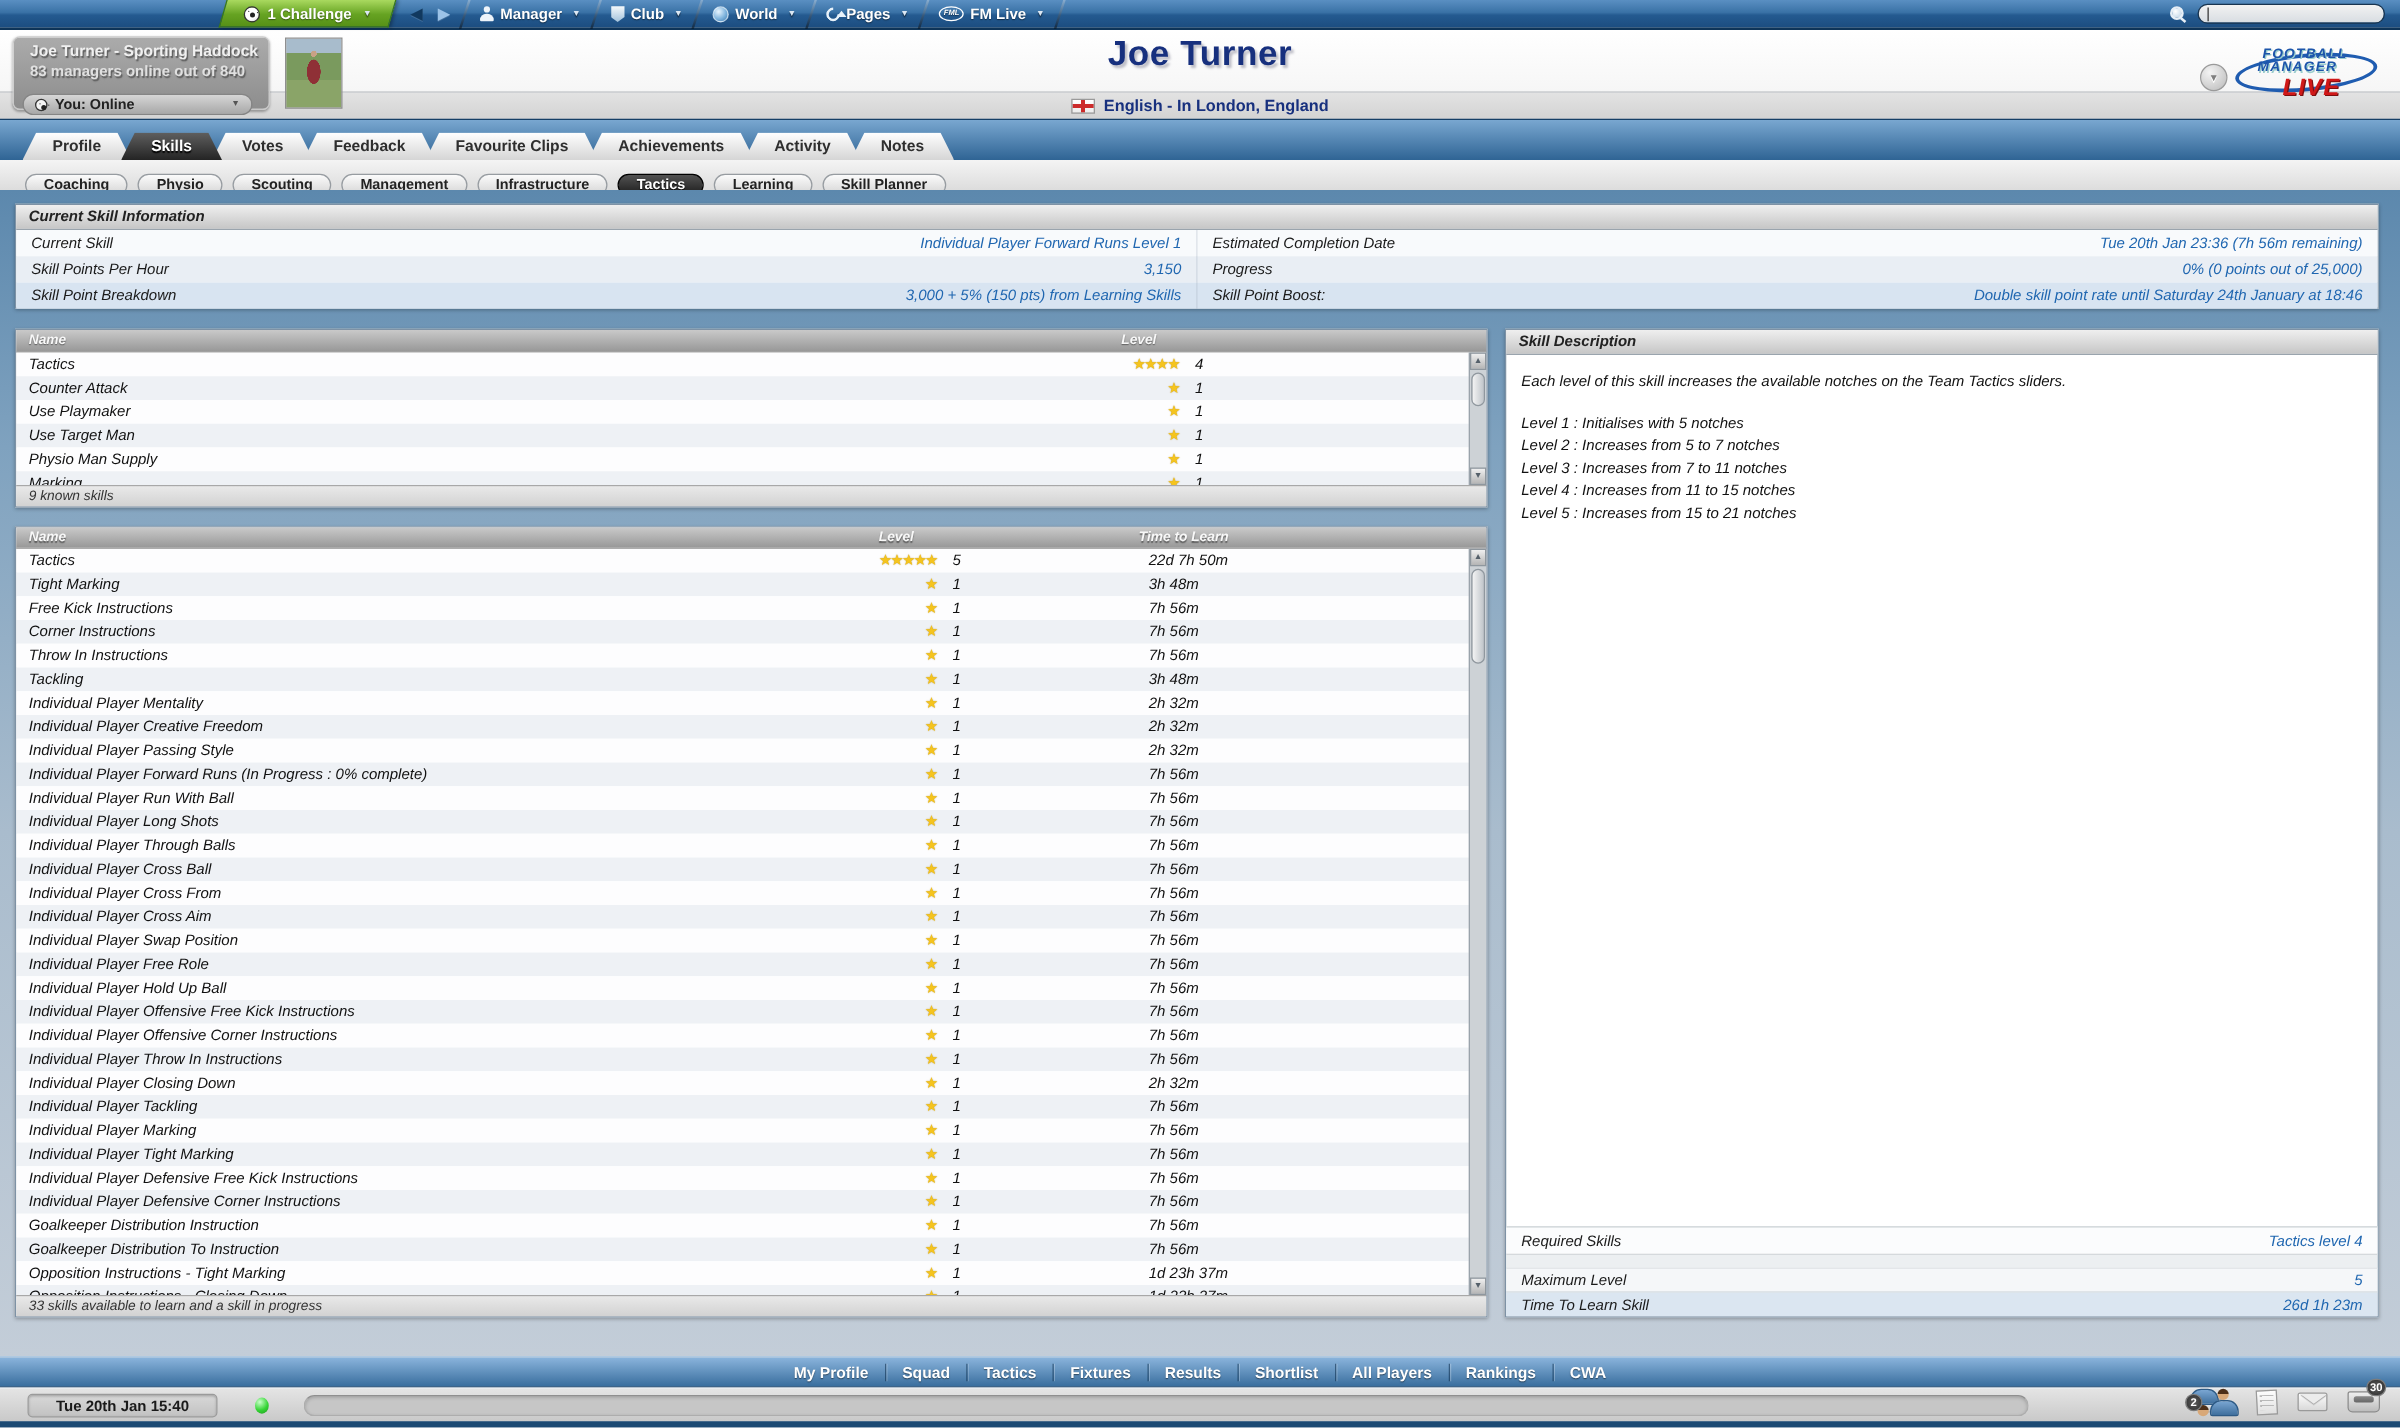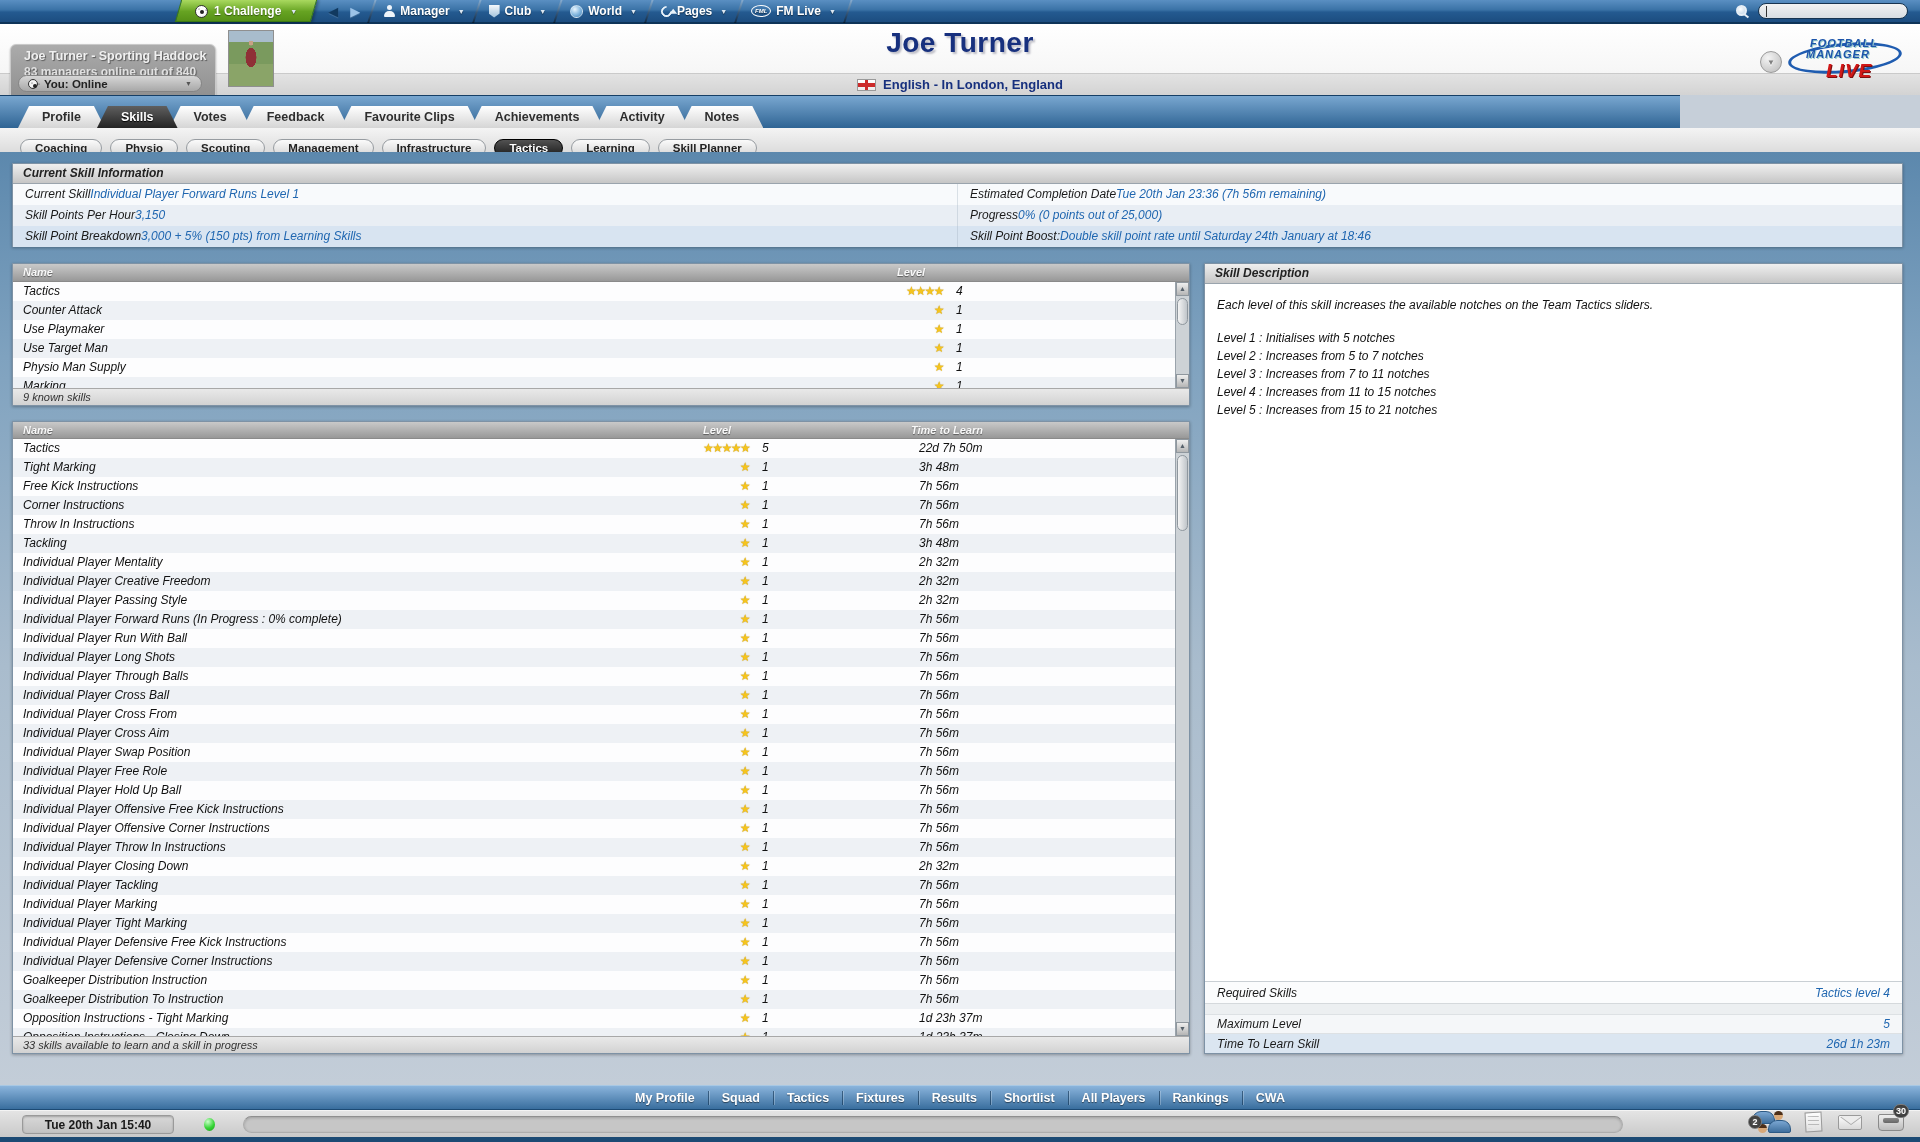--- a/index.html
+++ b/index.html
@@ -45,21 +45,21 @@
   #header { position:absolute; top:24px; left:0; width:1920px; height:71px; }
   .hd-white { height:49px; background:linear-gradient(#ffffff,#f6f6f6); position:relative; }
   .title { position:absolute; top:3px; left:0; width:100%; text-align:center; font-size:28px; font-weight:bold;
     color:#17307e; text-shadow:2px 2px 2px #bdbdc6; letter-spacing:.5px; }
   .hd-strip { height:22px; background:linear-gradient(#e3e3e3,#d3d3d3); border-top:1px solid #cacaca;
     display:flex; justify-content:center; align-items:center; gap:7px; font-weight:bold; font-size:13px; color:#17307e; }
   .flag-eng { width:19px; height:12px; border:1px solid #9a9a9a; flex:none;
     background:linear-gradient(to right, transparent 40%, #cc2b2b 40%, #cc2b2b 60%, transparent 60%),
                linear-gradient(to bottom, transparent 32%, #cc2b2b 32%, #cc2b2b 68%, transparent 68%),
                linear-gradient(#ffffff,#ececec); }
-  .mgr-box { position:absolute; left:10px; top:20px; width:206px; height:59px; border-radius:6px;
+  .mgr-box { position:absolute; left:10px; top:5px; width:206px; height:59px; border-radius:6px;
     background:linear-gradient(#ababab,#8d8d8d); border:1px solid #c9c9c9; box-shadow:0 1px 2px rgba(0,0,0,.3); padding:4px 0 0 13px; }
   .mgr1 { font-size:12.5px; font-weight:bold; color:#f0f0f0; text-shadow:1px 1px 1px #585858; white-space:nowrap; }
   .mgr2 { font-size:12px; font-weight:bold; color:#e0e0e0; text-shadow:1px 1px 1px #585858; margin-top:2px; white-space:nowrap; }
   .online-dd { position:absolute; left:18px; top:51px; width:184px; height:17px; border-radius:9px;
     background:linear-gradient(#d6d6d6,#a8a8a8); border:1px solid #858585; display:flex; align-items:center;
     padding:0 9px; gap:6px; font-size:11.5px; font-weight:bold; color:#222; }
   .online-dd .ball { width:10px; height:10px; background:radial-gradient(circle at 38% 32%, #f4f4f4 55%, #b9b9b9); }
   .online-dd .dd2 { margin-left:auto; font-size:7px; color:#555; }
   .avatar { position:absolute; left:228px; top:6px; width:46px; height:57px; border:1px solid #8f8f8f;
     background:radial-gradient(ellipse 9px 16px at 50% 48%, #8f3036 0 60%, transparent 62%),
@@ -68,21 +68,21 @@
   .help-btn { position:absolute; right:138px; top:27px; width:22px; height:22px; border-radius:50%;
     background:radial-gradient(circle at 35% 30%, #f4f4f4, #b9b9b9); border:1px solid #9a9a9a;
     display:flex; align-items:center; justify-content:center; font-size:8px; color:#808080; text-shadow:0 1px 0 #fff; }
   .fml-logo { position:absolute; right:14px; top:10px; width:120px; height:54px; }
   .fml-ellipse { position:absolute; left:2px; top:9px; width:114px; height:30px; border:3px solid #1f5cb0; border-radius:50%; transform:rotate(-5deg); }
   .fml-t { position:absolute; font-size:11px; font-style:italic; font-weight:bold; color:#1d55aa; letter-spacing:1px; text-shadow:1px 1px 0 #9cc; }
   .fml-t1 { top:3px; left:24px; } .fml-t2 { top:14px; left:20px; }
   .fml-live { position:absolute; top:26px; left:40px; font-size:19px; font-style:italic; font-weight:bold; color:#d01818; text-shadow:1px 1px 0 #7d0f0f; letter-spacing:1px; }
 
   
-  #tabrow1 { position:absolute; top:95px; left:0; width:1680px; height:33px;
+  #tabrow1 { position:absolute; top:95px; left:0; width:1920px; height:33px;
     background:linear-gradient(#79a7d0,#2f6494); border-top:1px solid #163f66; display:flex; align-items:flex-end; padding-left:18px; }
   .tab1 { height:22px; line-height:22px; padding:0 24px; background:linear-gradient(#ffffff,#d5d5d5);
     color:#2e2e2e; font-weight:bold; font-size:12.5px; clip-path:polygon(11px 0, calc(100% - 11px) 0, 100% 100%, 0 100%);
     margin-right:-8px; position:relative; z-index:1; white-space:nowrap; }
   .tab1.active { background:linear-gradient(#5f5f5f,#242424); color:#fff; z-index:2; text-shadow:0 1px 1px #000; }
   #tabrow2 { position:absolute; top:128px; left:0; width:1920px; height:41px;
     background:linear-gradient(#f4f4f4,#cdcdcd); border-bottom:1px solid #98a2ab; display:flex; align-items:center; padding-left:20px; gap:8px; }
   .tab2 { height:18px; line-height:16px; padding:0 14px; border:1px solid #979ca1; border-radius:9px;
     background:linear-gradient(#fbfbfb,#d4d4d4); font-size:11.5px; font-weight:bold; color:#222; white-space:nowrap; }
   .tab2.active { background:linear-gradient(#525252,#1c1c1c); color:#fff; border-color:#000; text-shadow:0 1px 1px #000; }
@@ -90,21 +90,21 @@
   
   #content { position:absolute; top:152px; left:0; width:1920px; height:933px;
     background:linear-gradient(180deg,#5c88ad 0%,#7fa2bf 22%,#a9bccd 55%,#c3cdd8 100%); }
   .panel { position:absolute; background:#fff; border:1px solid #7e92a5; box-shadow:0 1px 3px rgba(0,0,0,.3);font-style:italic; }
   .panel-hd { height:20px; line-height:19px; background:linear-gradient(#efefef,#c6c6c6); border-bottom:1px solid #9aa4ad;
     font-weight:bold; font-size:12px; color:#222; padding:0 10px; }
 
   
   #info-panel { left:12px; top:11px; width:1891px; height:84px; }
   .info-row { display:flex; height:21px; line-height:21px; font-size:12px; }
-  .info-row .half { flex:1; display:flex; justify-content:flex-start; padding:0 12px; overflow:hidden; white-space:nowrap; }
+  .info-row .half { flex:1; display:flex; justify-content:space-between; padding:0 12px; overflow:hidden; white-space:nowrap; }
   .info-row .half + .half { border-left:1px solid rgba(160,175,190,.35); }
   .r0 { background:#f8fafc; } .r1 { background:#e9eef4; } .r2 { background:#d8e4f1; }
   .lbl { color:#1a1a1a; } .val { color:#1f66b0; }
 
   
   .thead { display:flex; height:18px; background:linear-gradient(#c9c9c9,#989898); border-bottom:1px solid #8a8a8a; }
   .th { line-height:17px; color:#f8f8f8; font-weight:bold; font-size:11px; text-shadow:0 1px 1px rgba(0,0,0,.45); white-space:nowrap; }
   .tbody { position:absolute; left:0; right:0; overflow:hidden; }
   .trow { display:flex; height:19px; line-height:19px; font-size:12px; background:#fdfdfe; color:#111; }
   .trow.alt { background:#eef1f5; }

